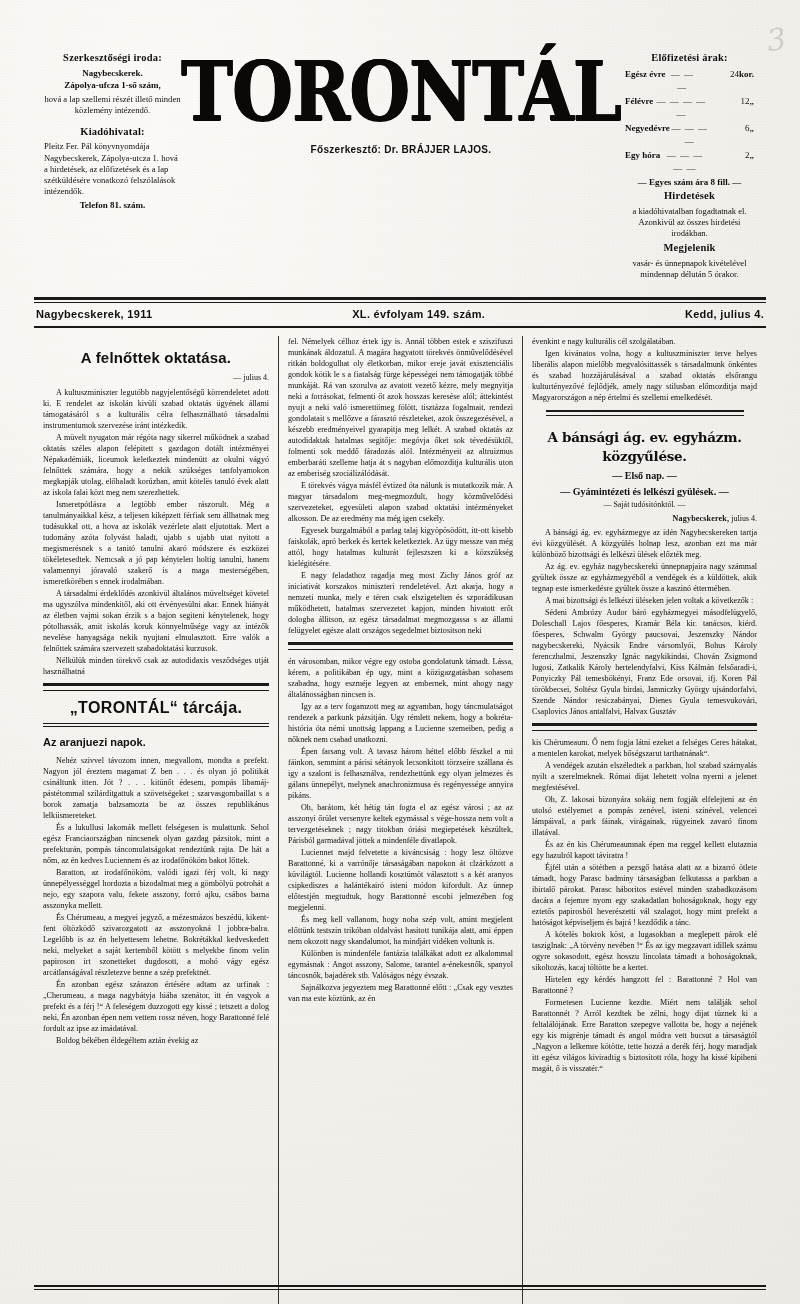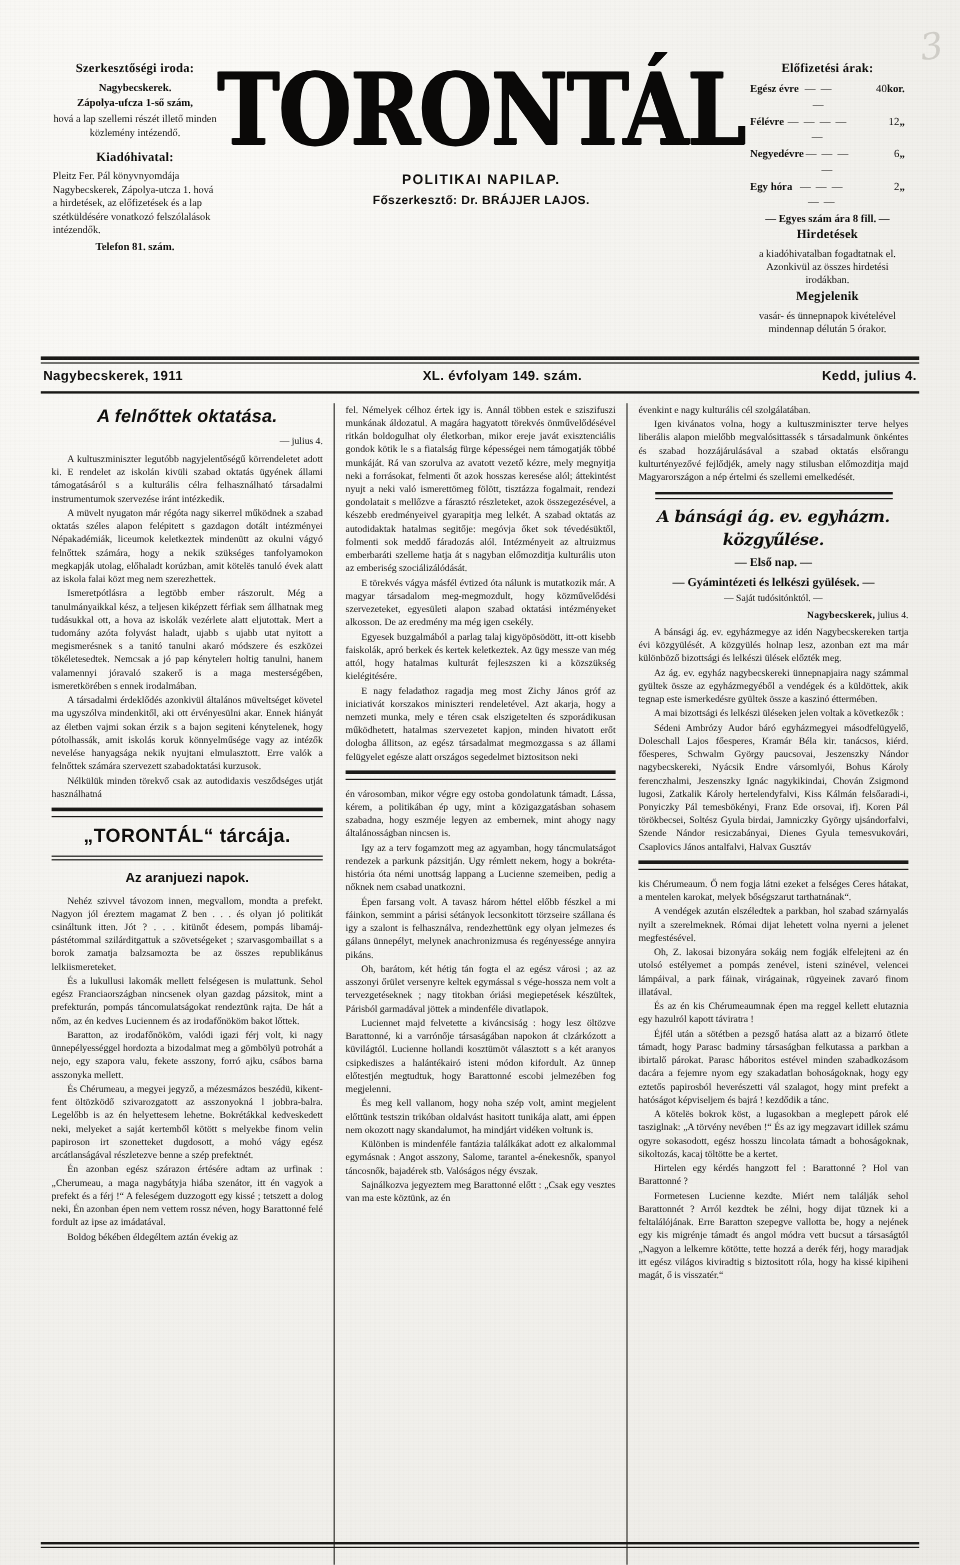--- a/index.html
+++ b/index.html
@@ -103,22 +103,21 @@
     hyphens:auto;
   }
   .col.sep{border-left:1px solid #34322e;}
   .col p{margin:0 0 1px 0;text-indent:13px;}
   .col p.noind{text-indent:0;}
 
   .art-title{
     text-align:center;font-weight:bold;
     font-family:"Liberation Sans", sans-serif;
     font-size:15px;letter-spacing:.2px;
-    margin:2px 0 4px 0;
-    font-style:italic;
+    margin:12px 0 4px 0;
   }
   .art-title.srl{
     font-family:"DejaVu Serif", serif;
     font-size:13.5px;
     letter-spacing:-.3px;
   }
   .art-date{
     text-align:right;font-size:8px;margin:0 0 4px 0;
   }
   .sub-c{text-align:center;font-size:10px;font-weight:bold;margin:2px 0;}
@@ -143,21 +142,21 @@
     font-family:"Liberation Sans", sans-serif;
     font-weight:bold;font-size:16px;letter-spacing:.4px;
     text-align:center;margin:6px 0 4px 0;
   }
   .feuille-rule{
     height:2px;border-top:1px solid #1a1917;border-bottom:1px solid #1a1917;
     margin:0 0 8px 0;
   }
   .feuille-sub{
     font-family:"Liberation Sans", sans-serif;
-    font-weight:bold;font-size:11px;text-align:center;margin:2px 0 5px 0;
+    font-weight:bold;font-size:11px;margin:2px 0 5px 0;
   }
   .bottom-rule{
     position:absolute;left:34px;right:34px;bottom:14px;
     border-top:2px solid #1a1917;height:2px;border-bottom:1px solid #1a1917;
   }
   .spacer{height:6px;}
 </style>
 </head>
 <body>
 
@@ -173,31 +172,30 @@
       <div class="ln b">Zápolya-ufcza 1-ső szám,</div>
       <div class="blk ctr">hová a lap szellemi részét illető minden közlemény intézendő.</div>
       <div class="sp"></div>
       <div class="hd">Kiadóhivatal:</div>
       <div class="blk">Pleitz Fer. Pál könyvnyomdája Nagybecskerek, Zápolya-utcza 1. hová a hirdetések, az előfizetések és a lap szétküldésére vonatkozó felszólalások intézendők.</div>
       <div class="ln b">Telefon 81. szám.</div>
     </div>
 
     <div class="mh-center">
       <div class="paper-title">TORONTÁL</div>
-      <div class="paper-sub">POLITIKAI NAPILAP.</div>
       <div class="paper-sub2">Főszerkesztő: Dr. BRÁJJER LAJOS.</div>
     </div>
 
     <div class="mh-box">
       <div class="hd">Előfizetési árak:</div>
 
       <div class="price-row">
         <span>Egész évre</span>
         <span class="dots">— — —</span>
-        <span class="val">40</span>
+        <span class="val">24</span>
         <span>kor.</span>
       </div>
       <div class="price-row">
         <span>Félévre</span>
         <span class="dots">— — — — —</span>
         <span class="val">12</span>
         <span>„</span>
       </div>
       <div class="price-row">
         <span>Negyedévre</span>

